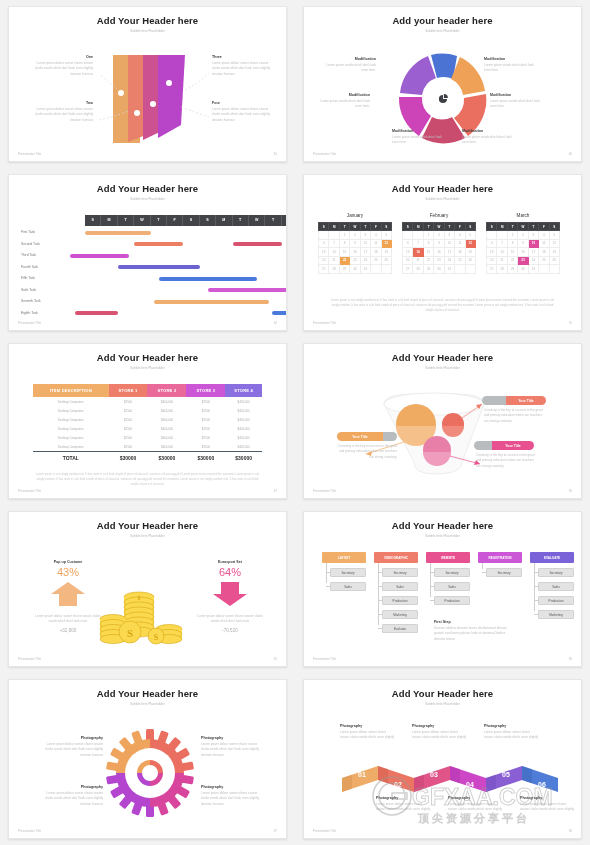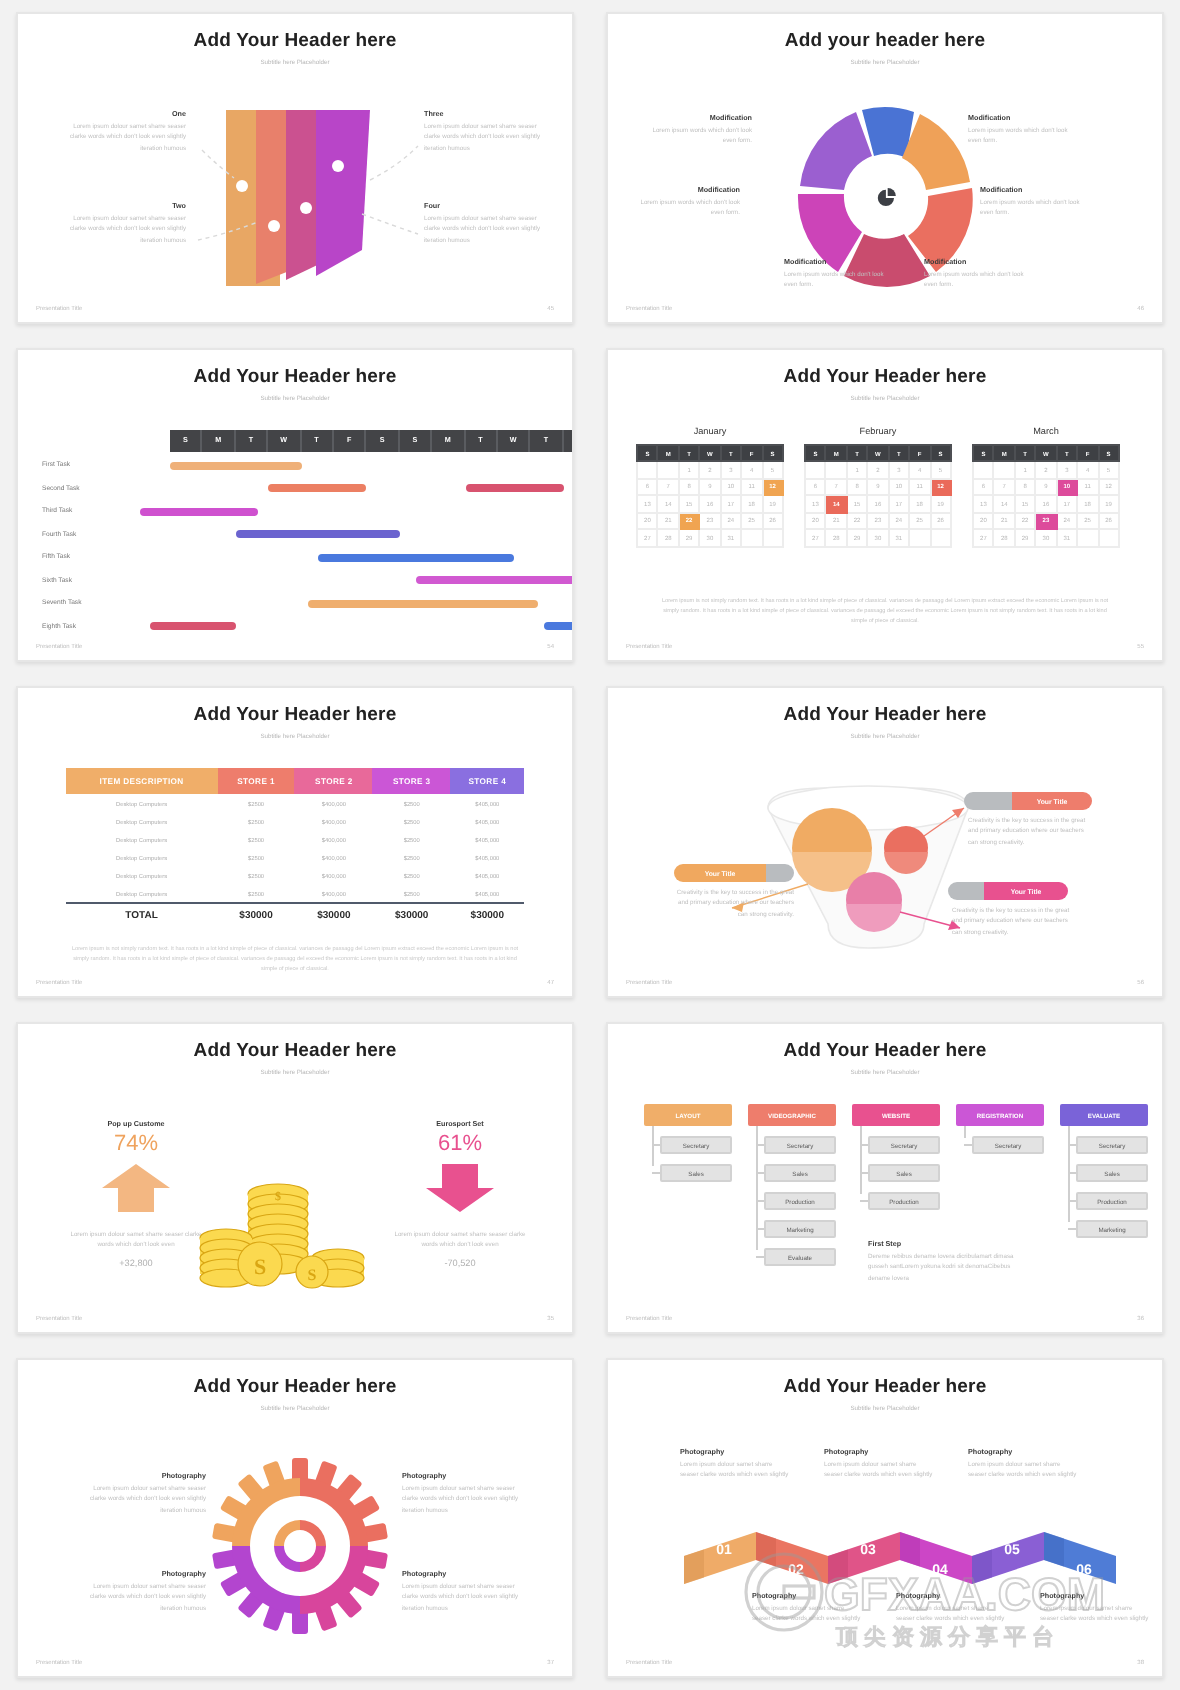--- a/index.html
+++ b/index.html
@@ -593,21 +593,21 @@
    </div>
   </div>
 
   <div class="slide-wrap">
    <div class="slide">
     <div class="title">Add Your Header here</div>
     <div class="subtitle">Subtitle here Placeholder</div>
 
     <div style="position:absolute;left:26px;top:48px;width:66px;text-align:center">
       <div class="ph-label">Pop up Custome</div>
-      <div class="stat-pct" style="color:#efa35e;margin-top:2px">74%</div>
+      <div class="stat-pct" style="color:#efa35e;margin-top:2px">43%</div>
       <svg width="36" height="26" style="margin-top:3px">
         <polygon points="18,1 35,13 27,13 27,25 9,25 9,13 1,13" fill="#f3b782"></polygon>
       </svg>
       <div class="ph-body" style="margin-top:3px">Lorem ipsum dolour samet sharre seaser clarke words which don't look even</div>
       <div style="font-size:4.6px;color:#b0b0b0;margin-top:3px">+32,800</div>
     </div>
 
     <svg width="110" height="62" style="position:absolute;left:86px;top:74px">
       <g stroke="#d9a613" stroke-width=".6">
         <ellipse cx="44" cy="11" rx="15" ry="5" fill="#fbd94f"></ellipse>
@@ -632,21 +632,21 @@
         <circle cx="35" cy="46" r="11" fill="#fbd94f"></circle>
         <circle cx="61" cy="50" r="8" fill="#fbd94f"></circle>
       </g>
       <text x="35" y="51" font-size="11" fill="#d9a613" text-anchor="middle" font-family="Liberation Serif, serif" font-weight="bold">S</text>
       <text x="61" y="54" font-size="8" fill="#d9a613" text-anchor="middle" font-family="Liberation Serif, serif" font-weight="bold">S</text>
       <text x="44" y="14" font-size="6" fill="#d9a613" text-anchor="middle" font-family="Liberation Serif, serif" font-weight="bold">$</text>
     </svg>
 
     <div style="position:absolute;left:188px;top:48px;width:66px;text-align:center">
       <div class="ph-label">Eurosport Set</div>
-      <div class="stat-pct" style="color:#e8518f;margin-top:2px">61%</div>
+      <div class="stat-pct" style="color:#e8518f;margin-top:2px">64%</div>
       <svg width="36" height="26" style="margin-top:3px">
         <polygon points="18,25 35,13 27,13 27,1 9,1 9,13 1,13" fill="#e8518f"></polygon>
       </svg>
       <div class="ph-body" style="margin-top:3px">Lorem ipsum dolour samet sharre seaser clarke words which don't look even</div>
       <div style="font-size:4.6px;color:#b0b0b0;margin-top:3px">-70,520</div>
     </div>
 
     <div class="footer">Presentation Title</div>
     <div class="pagenum">35</div>
    </div>

